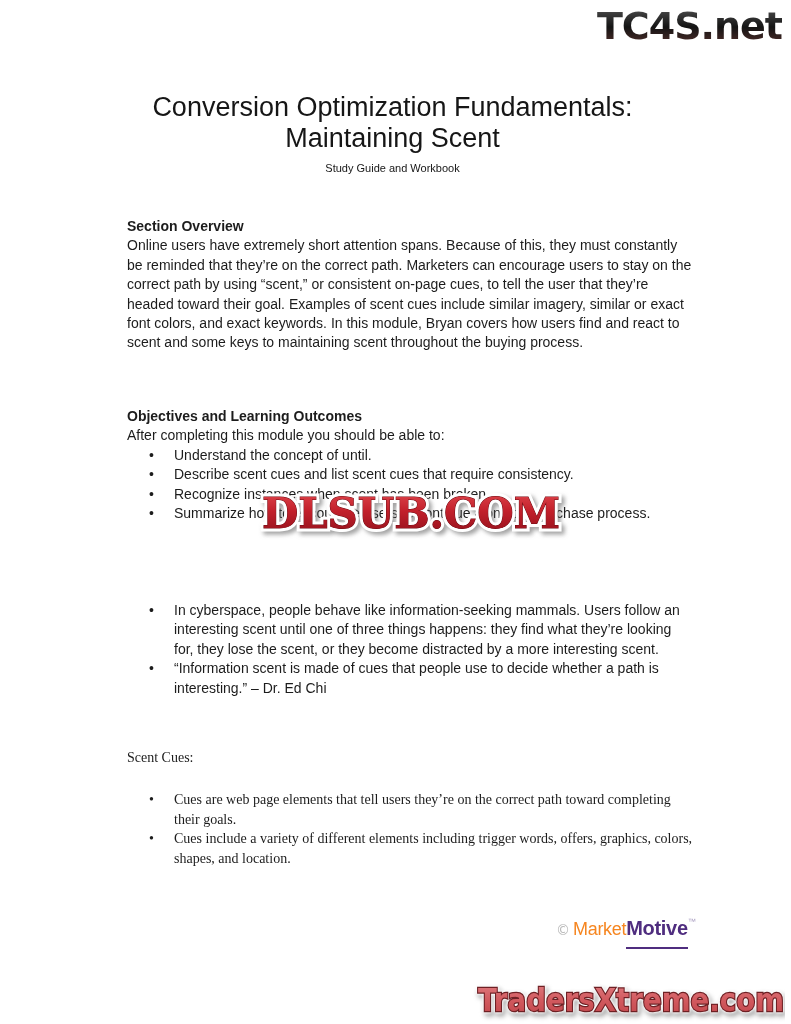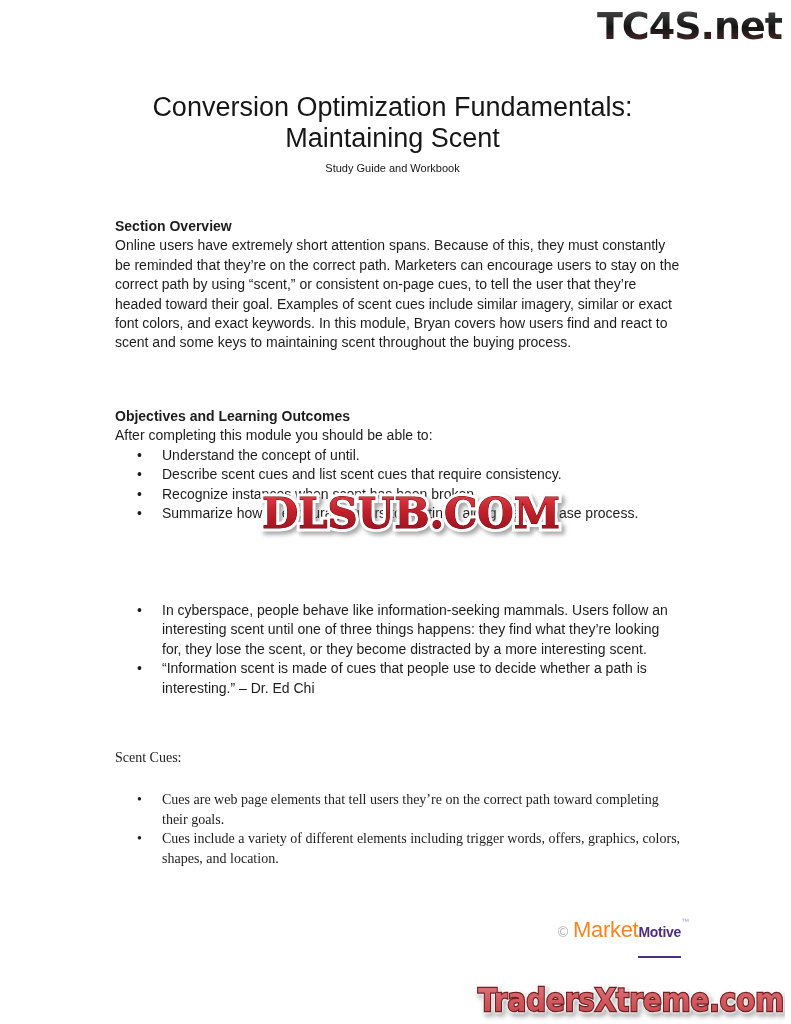--- a/index.html
+++ b/index.html
@@ -18,21 +18,21 @@
     line-height:52px;
   }
 
   
   .title-block { position:absolute; top:92px; left:0; width:100%; text-align:center; }
   .title-line  { font-size:27px; line-height:31px; font-weight:normal; color:#161616; }
   .subtitle    { font-size:11px; line-height:22px; color:#161616; margin-top:3px; }
 
   
   .content { position:absolute; left:115px; top:0; width:566px; font-size:14px; line-height:19.4px; }
-  .sect { position:absolute; left:0; width:566px; }
+  .sect { position:absolute; left:12px; width:566px; }
   #sec-overview  { top:217px; }
   #sec-objectives{ top:407px; }
   #sec-takeaways { top:581px; }
   #sec-cues      { top:748px;font-family:Liberation Serif, serif; }
   .h { font-weight:bold; font-size:14px; margin:0; }
   .body-p { margin:0; }
   ul.bullets { list-style:none; margin:0; padding:0; }
   ul.bullets li { display:flex; padding-left:22px; }
   ul.bullets .dot { flex:none; width:25px; }
   #sec-takeaways ul.bullets { margin-top:20px; }
@@ -45,23 +45,23 @@
   }
   
   .wm-traders {
     position:absolute; left:470px; top:976px;
     filter:drop-shadow(0 0 1.5px #ffffff) drop-shadow(0 0 1.5px #ffffff) drop-shadow(2px 3px 2px rgba(0,0,0,0.35));
   }
 
   
   .mm-logo { position:absolute; left:556px; top:917px; white-space:nowrap; }
   .mm-c      { color:#b9b9b9; font-size:14px; margin-right:3px; font-family:"DejaVu Sans", sans-serif; }
-  .mm-market { color:#f6851f; font-size:22px; letter-spacing:-0.3px; }
-  .mm-motive { color:#4f2d7f; font-size:14px; font-weight:bold; letter-spacing:-0.3px;
-               border-bottom:2px solid #4f2d7f; padding-bottom:16px; }
+  .mm-market { color:#f6851f; font-size:18px; letter-spacing:-0.3px; }
+  .mm-motive { color:#4f2d7f; font-size:20px; font-weight:bold; letter-spacing:-0.3px;
+               border-bottom:2px solid #4f2d7f; padding-bottom:8px; }
   .mm-tm     { color:#a89cc0; font-size:8px; vertical-align:top; }
 </style>
 </head>
 <body>
 
 <div class="page">
 
   <div class="tc4s">TC4S.net</div>
 
   <div class="title-block">

